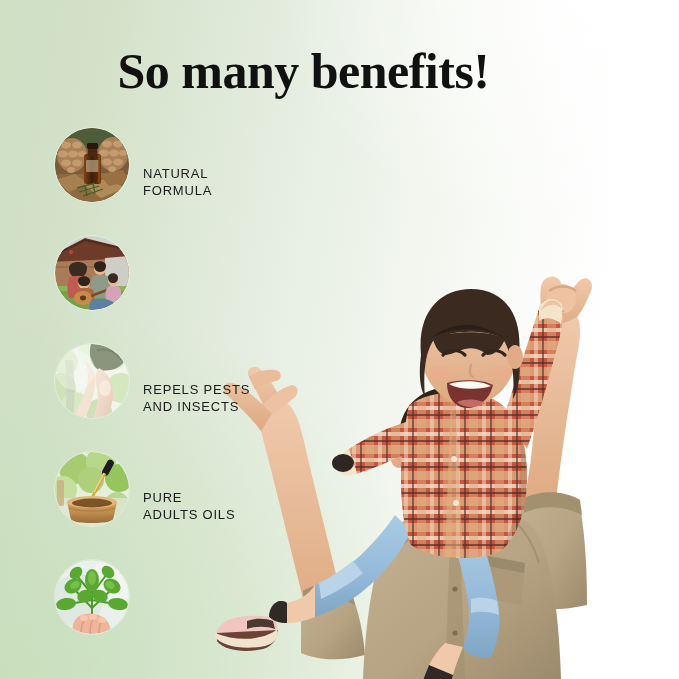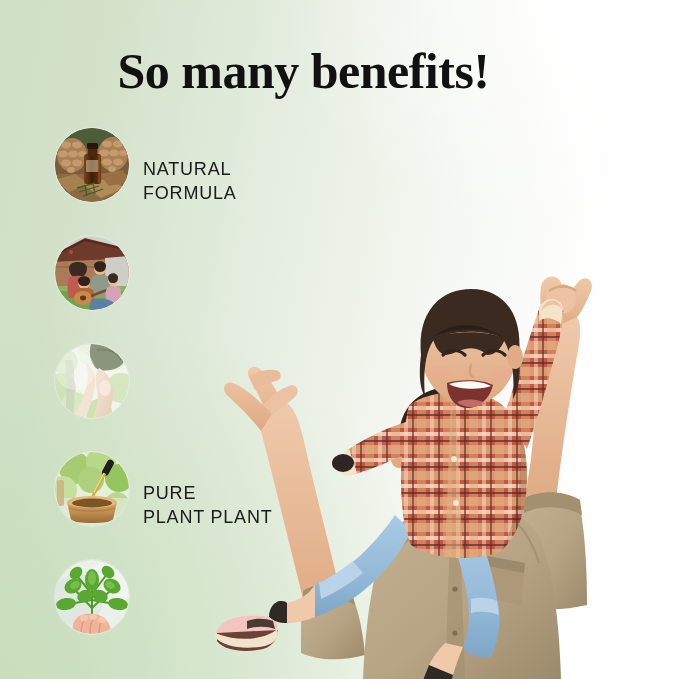--- a/index.html
+++ b/index.html
@@ -70,21 +70,21 @@
     border-radius: 50%;
     overflow: hidden;
     box-shadow: 0 0 0 1px rgba(255,255,255,0.35);
   }
   .bullet-circle svg { display: block; width: 74px; height: 74px; }
   .benefit-label {
     position: absolute;
     left: 88px;
     top: 50%;
     transform: translateY(-50%);
-    font-size: 18px;
+    font-size: 13px;
     line-height: 1.32;
     letter-spacing: 0.8px;
     color: #1b1b1b;
     font-weight: 400;
     white-space: pre-line;
   }
 
   
   #photo {
     position: absolute;
@@ -434,20 +434,22 @@
 
             <path d="M30,18 C34,26 34,38 30,48 C26,58 22,66 18,74 L30,74 C36,62 40,48 40,36 C40,28 36,20 30,18 Z" fill="#f0dcc9"></path>
 
             <ellipse cx="50" cy="44" rx="6" ry="8" fill="#fbeee2" opacity="0.65"></ellipse>
 
             <rect width="74" height="74" fill="#ffffff" opacity="0.2"></rect>
             <circle cx="20" cy="26" r="20" fill="#ffffff" opacity="0.3"></circle>
           </g>
         </svg>
       </div>
+      <div class="benefit-label">REPELS PESTS
+AND INSECTS</div>
     </div>
 
     <div class="benefit">
       <div class="bullet-circle">
         <svg viewBox="0 0 74 74" xmlns="http://www.w3.org/2000/svg">
           <defs>
             <clipPath id="c4">
                 <circle cx="37" cy="37" r="37"></circle>
               </clipPath>
             <linearGradient id="g4bowl" x1="0" y1="0" x2="0" y2="1">
@@ -482,21 +484,21 @@
 
             <path d="M12,50 C12,46 62,46 62,50 L58,68 C56,72 18,72 16,68 Z" fill="url(#g4bowl)"></path>
             <ellipse cx="37" cy="50" rx="25" ry="6" fill="#e2b87c"></ellipse>
             <ellipse cx="37" cy="51" rx="20" ry="4.4" fill="#7c5426"></ellipse>
             <path d="M14,56 C24,60 50,60 60,56" stroke="#a87a40" stroke-width="1.6" fill="none" opacity="0.7"></path>
             <path d="M16,64 C26,68 48,68 58,64" stroke="#a87a40" stroke-width="1.4" fill="none" opacity="0.55"></path>
           </g>
         </svg>
       </div>
       <div class="benefit-label">PURE
-PLANT PLANT</div>
+ADULTS OILS</div>
     </div>
 
     <div class="benefit">
       <div class="bullet-circle">
         <svg viewBox="0 0 74 74" xmlns="http://www.w3.org/2000/svg">
           <defs>
               <clipPath id="c5">
                 <circle cx="37" cy="37" r="37"></circle>
               </clipPath>
             </defs>

